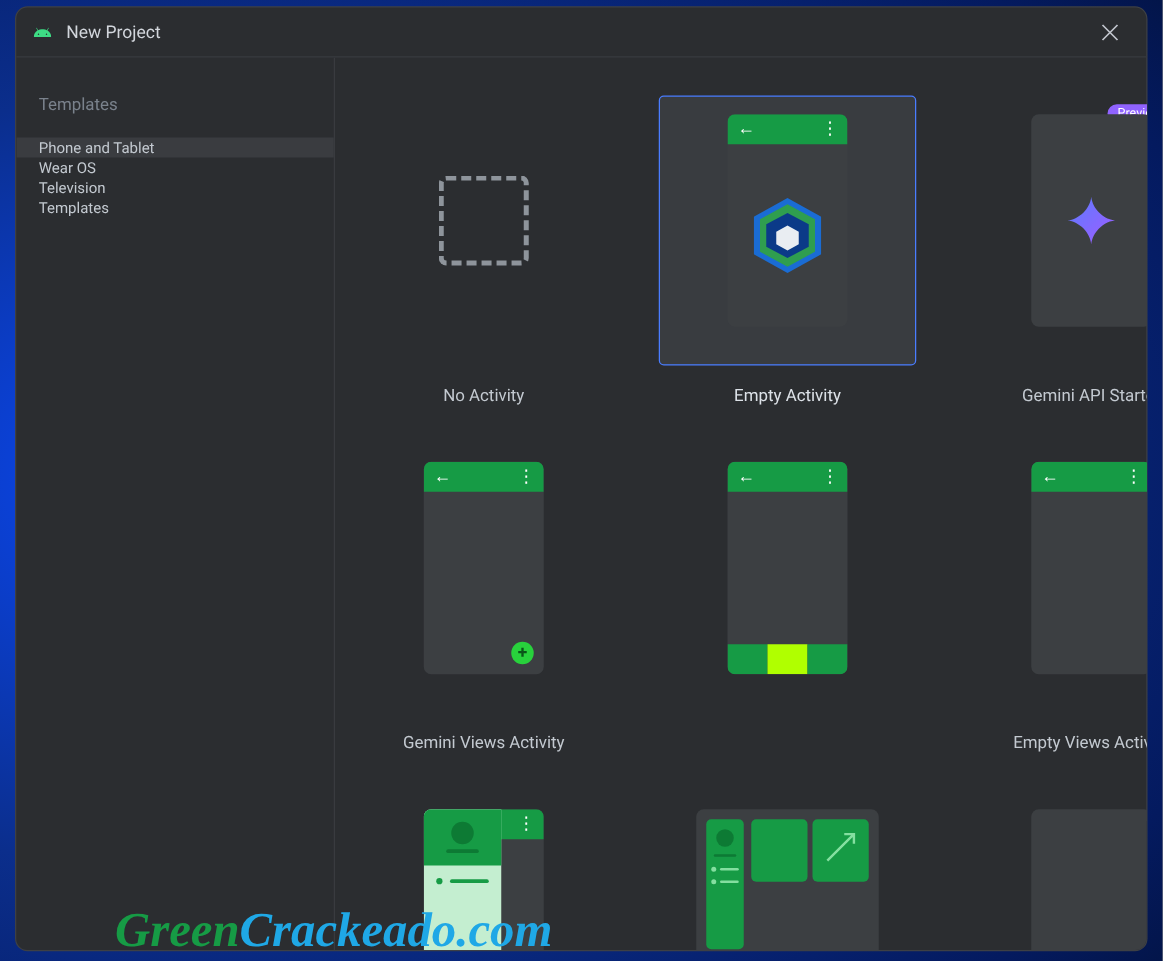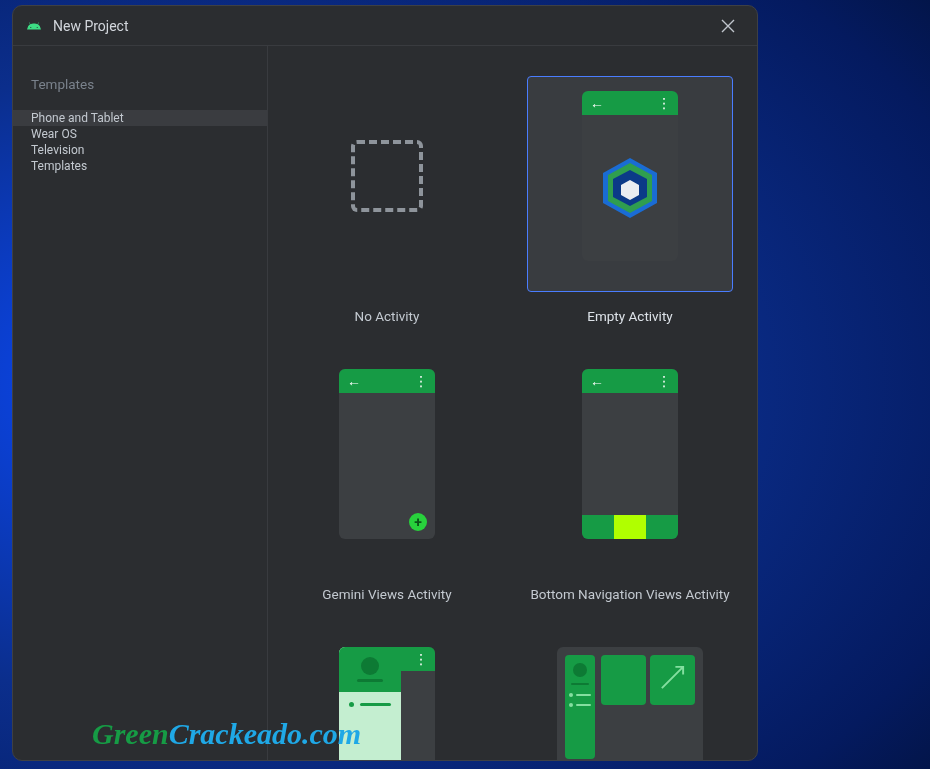--- a/index.html
+++ b/index.html
@@ -7,21 +7,21 @@
     width: 930px; height: 769px;
     background: radial-gradient(1200px 800px at 20% 50%, #0b4bff 0%, #0b2e8c 40%, #041a5f 70%, #000814 100%);
     font-family: -apple-system, "Segoe UI", Roboto, sans-serif;
     color: #bcc3cc;
     position: relative;
     overflow: hidden;
   }
   .dialog {
     position: absolute;
     left: 12px; top: 5px;
-    width: 746px; height: 756px;
+    width: 906px; height: 756px;
     background: #2b2d30;
     border: 1px solid #3e4044;
     border-radius: 10px;
     display: flex;
     flex-direction: column;
     overflow: hidden;
   }
   .titlebar {
     display: flex; align-items: center;
     height: 40px;
@@ -131,23 +131,23 @@
   .btn {
     height:28px; padding:0 18px; border-radius:4px;
     font-size:13px; display:flex;align-items:center;justify-content:center;
     cursor:pointer;
   }
   .btn-secondary { background:transparent; border:1px solid #4b4e53; color:#74797f; }
   .btn-secondary.disabled { cursor:not-allowed; }
   .btn-primary { background:#3574f0; border:1px solid #3574f0; color:#fff; }
 
   .watermark {
-    position:absolute; left:92px; bottom:18px;
+    position:absolute; left:92px; bottom:2px;
     font-family: Georgia, 'Times New Roman', serif;
-    font-size:30px; font-weight:bold; font-style:italic;
+    font-size:39px; font-weight:bold; font-style:italic;
     pointer-events:none;
   }
   .wm-a{color:#169b45;} .wm-b{color:#1fa8e6;}
 </style>
 </head>
 <body>
 
 <div class="dialog">
 
   <div class="titlebar">
@@ -246,21 +246,20 @@
                   <span class="menu-dots">⋮</span>
                 </div>
               <div class="center-content"></div>
               <div class="bottom-nav">
                   <div class="bn1"></div>
                   <div class="bn2"></div>
                   <div class="bn3"></div>
                 </div>
             </div>
           </div>
-          <div class="card-label">Bottom Navigation Views Activity</div>
         </div>
 
         <div class="card">
           <div class="thumb-wrap">
             <div class="thumb">
               <div class="appbar">
                   <span class="back-arrow">←</span>
                   <span class="menu-dots">⋮</span>
                 </div>
               <div class="center-content"></div>

